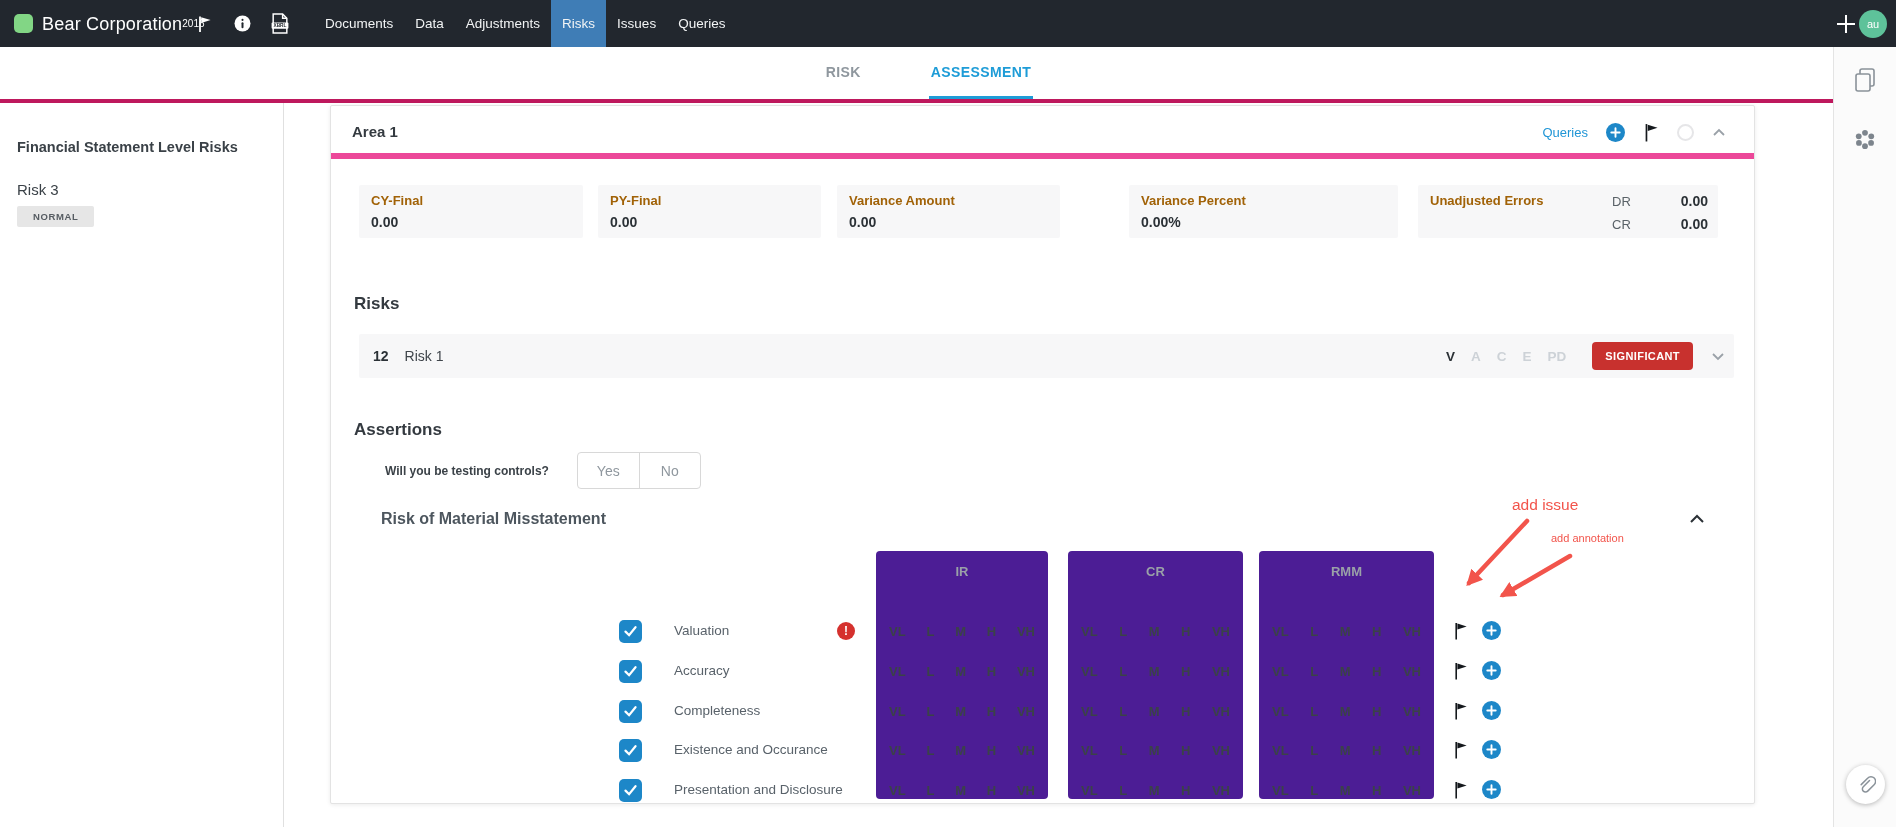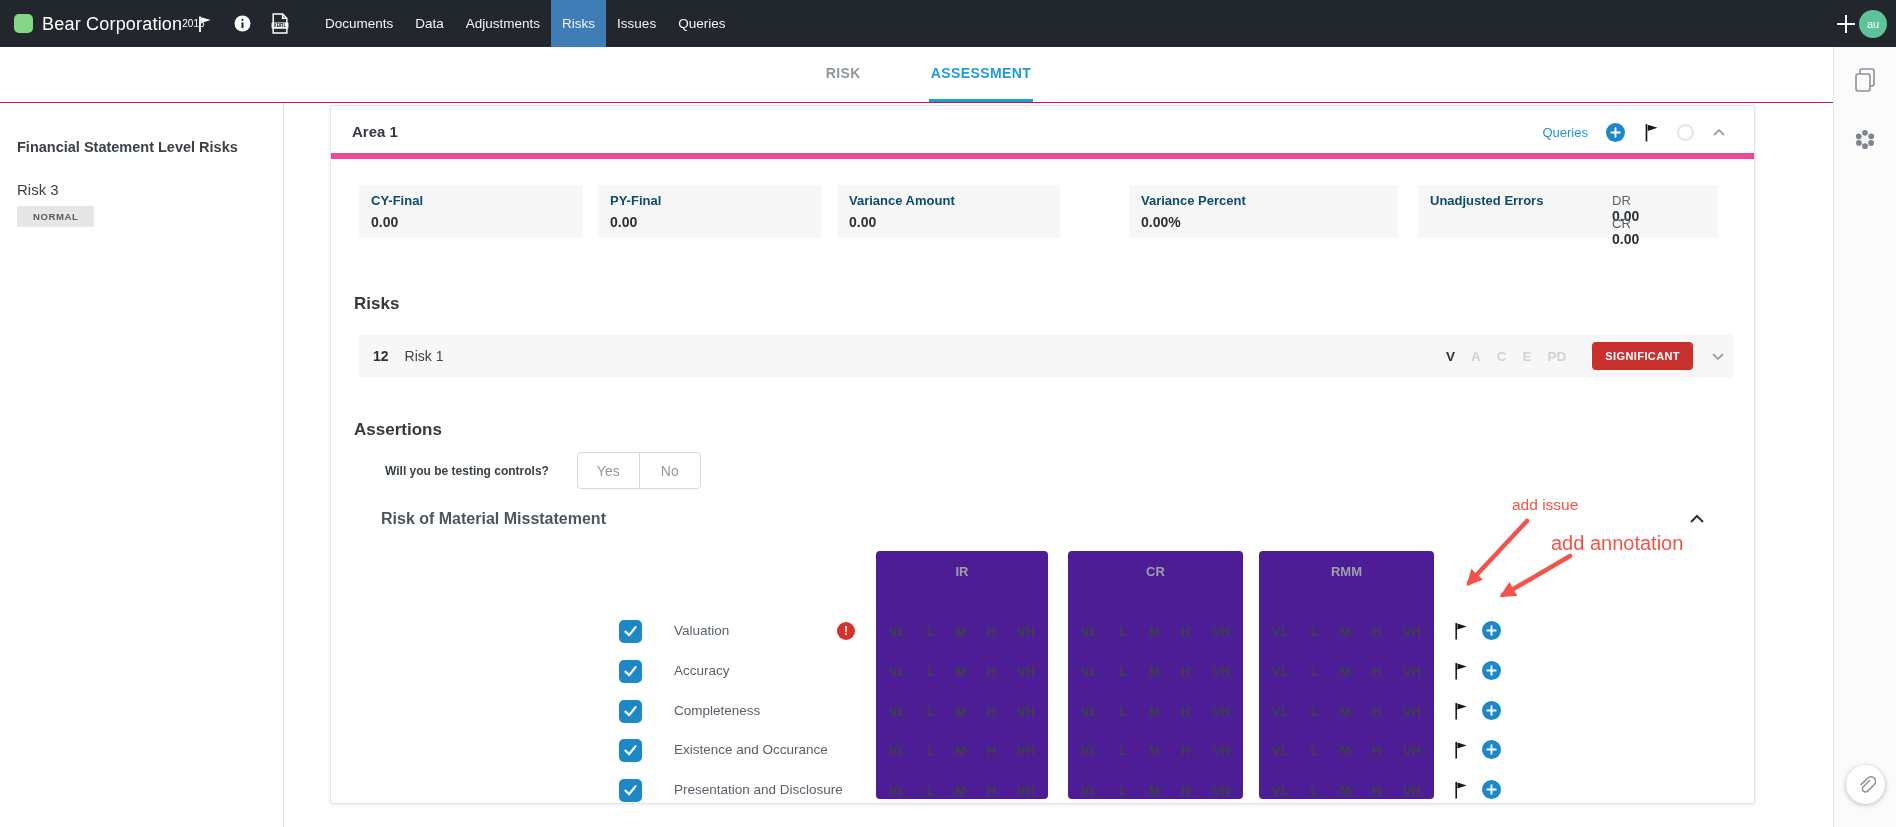--- a/index.html
+++ b/index.html
@@ -19,21 +19,21 @@
   .nav-icons > span { display:flex; cursor:pointer; }
   .nav-menu { position:absolute; left:314px; top:0; height:47px; display:flex; }
   .nav-item { padding:0 11px; display:flex; align-items:center; color:#f2f4f5; font-size:13.5px; cursor:pointer; }
   .nav-item.active { background:#3f7db6; }
   .nav-right { position:absolute; right:9px; top:0; height:47px; display:flex; align-items:center; }
   .avatar { width:28px; height:28px; border-radius:50%; background:#5ec29a; color:#fff; font-size:11px;
             display:flex; align-items:center; justify-content:center; cursor:pointer; }
   .plus-top { display:flex; cursor:pointer; }
   
   .tabs-bar { position:absolute; left:0; top:47px; width:1833px; height:56px; background:#fff;
-              border-bottom:1px solid #be185d; display:flex; justify-content:center; gap:66px; padding-left:24px; }
+              border-bottom:4px solid #be185d; display:flex; justify-content:center; gap:66px; padding-left:24px; }
   .tab { display:flex; align-items:center; font-size:14px; font-weight:700; letter-spacing:.4px;
          color:#8f979e; border-bottom:3px solid transparent; padding:0 2px; cursor:pointer; }
   .tab.active { color:#1e9cd7; border-bottom-color:#1e9cd7; }
   
   .left-panel { position:absolute; left:0; top:103px; width:284px; height:724px; background:#fff; border-right:1px solid #e0e0e0; }
   .lp-title { position:absolute; left:17px; top:36px; font-size:14.5px; font-weight:700; color:#3a4147; }
   .lp-risk { position:absolute; left:17px; top:78px; font-size:15px; color:#3a4147; cursor:pointer; }
   .lp-badge { position:absolute; left:17px; top:103px; background:#e6e6e6; color:#565c62; font-size:9.5px;
               font-weight:700; letter-spacing:.6px; padding:5px 16px; border-radius:2px; }
   
@@ -42,28 +42,28 @@
   .card-header { position:absolute; left:0; top:0; width:100%; height:53px; border-bottom:6px solid #ec4899; }
   .card-title { position:absolute; left:21px; top:17px; font-size:15px; font-weight:700; color:#343a40; }
   .header-controls { position:absolute; right:28px; top:0; height:53px; display:flex; align-items:center; gap:18px; }
   .exclude-link { color:#2196d6; font-size:13px; cursor:pointer; }
   .plus-circle { width:19px; height:19px; border-radius:50%; background:#1d87c8; display:flex;
                  align-items:center; justify-content:center; cursor:pointer; }
   .gray-ring { width:17px; height:17px; border-radius:50%; border:2px solid #e6e6e8; cursor:pointer; }
   .hc-icon { display:flex; cursor:pointer; }
   
   .fin-box { position:absolute; top:79px; height:53px; background:#f7f7f8; border-radius:2px; }
-  .fb-label { position:absolute; left:12px; top:8px; font-size:13px; font-weight:600; color:#0c4a6e; }
+  .fb-label { position:absolute; left:12px; top:8px; font-size:13px; font-weight:600; color:#a16207; }
   .fb-value { position:absolute; left:12px; top:29px; font-size:14px; font-weight:700; color:#2b3136; }
   .fin-box-1 { left:28px;  width:224px; }
   .fin-box-2 { left:267px; width:223px; }
   .fin-box-3 { left:506px; width:223px; }
   .fin-box-4 { left:798px; width:269px; }
   .fin-box-ua { position:absolute; top:79px; height:53px; left:1087px; width:300px; background:#f7f7f8; border-radius:2px; }
-  .ua-entry { position:absolute; right:10px; width:96px; display:flex; justify-content:space-between; align-items:baseline;flex-direction:column; }
+  .ua-entry { position:absolute; right:10px; width:96px; display:flex; justify-content:space-between; align-items:baseline; }
   .ua-entry-1 { top:8px; } .ua-entry-2 { top:31px; }
   .ua-entry-label { font-size:13px; color:#5a6268; }
   .ua-entry-value { font-size:14px; font-weight:700; color:#2b3136; }
   
   .risks-title { position:absolute; left:23px; top:188px; font-size:17px; font-weight:700; color:#343a40; }
   .risk-row { position:absolute; left:28px; top:228px; width:1375px; height:44px; background:#f7f7f8;
               border-radius:2px; display:flex; align-items:center; cursor:pointer; }
   .rr-num { margin-left:14px; font-size:14px; font-weight:700; color:#2b3136; }
   .rr-name { margin-left:16px; font-size:14px; color:#3f454b; }
   .rr-right { margin-left:auto; display:flex; align-items:center; gap:16px; padding-right:9px; }
@@ -97,21 +97,21 @@
   .a-alert::after { content:"!"; }
   .rate-group { position:absolute; top:0; height:36px; display:flex; align-items:center;
                 justify-content:space-between; padding:0 13px; }
   .rg-0 { left:545px; width:172px; } .rg-1 { left:737px; width:175px; } .rg-2 { left:928px; width:175px; }
   .rate-cell { font-size:13px; font-weight:700; color:#3b4248; cursor:pointer; }
   .a-flag { position:absolute; left:1122px; top:9px; display:flex; cursor:pointer; }
   .a-plus { position:absolute; left:1151px; top:8px; width:19px; height:19px; border-radius:50%; background:#1d87c8;
             display:flex; align-items:center; justify-content:center; cursor:pointer; }
   
   .annot-issue { position:absolute; left:1181px; top:390px; font-size:15.5px; color:#f2544b; }
-  .annot-annotation { position:absolute; left:1220px; top:426px; font-size:20px; color:#f2544b; }
+  .annot-annotation { position:absolute; left:1220px; top:426px; font-size:11px; color:#f2544b; }
   .annot-arrows { position:absolute; left:1080px; top:390px; pointer-events:none; }
   
   .right-sidebar { position:absolute; left:1833px; top:47px; width:63px; height:780px;
                    background:#fbfbfb; border-left:1px solid #e4e4e4; }
   .rs-icon { position:absolute; left:50%; transform:translateX(-50%); display:flex; cursor:pointer; }
   .rs-copy { top:19px; } .rs-people { top:80px; }
   .rs-fab { position:absolute; left:12px; top:718px; width:39px; height:39px; border-radius:50%; background:#fff;
             box-shadow:0 1px 5px rgba(0,0,0,.28); display:flex; align-items:center; justify-content:center; cursor:pointer; }
 </style>
 </head>

